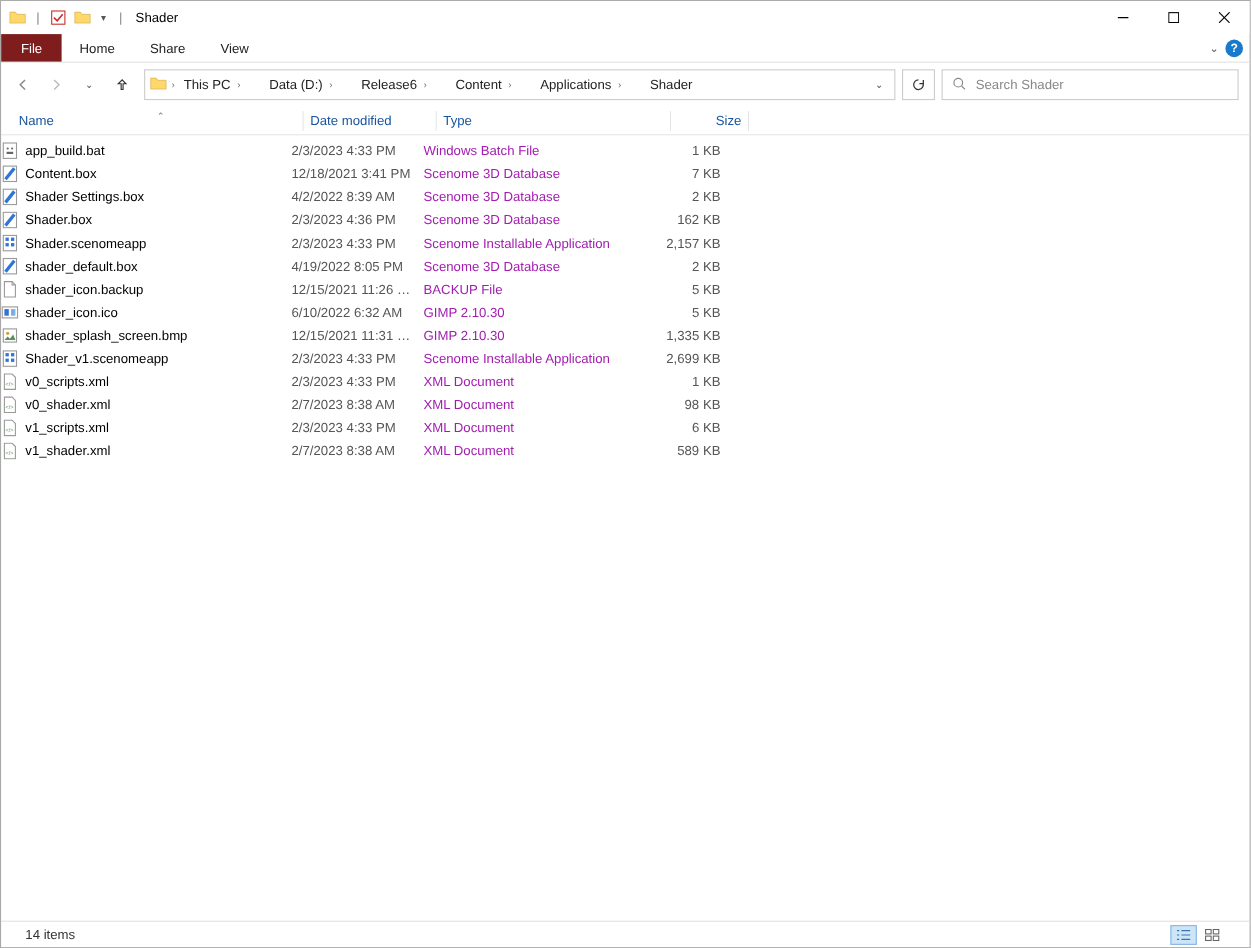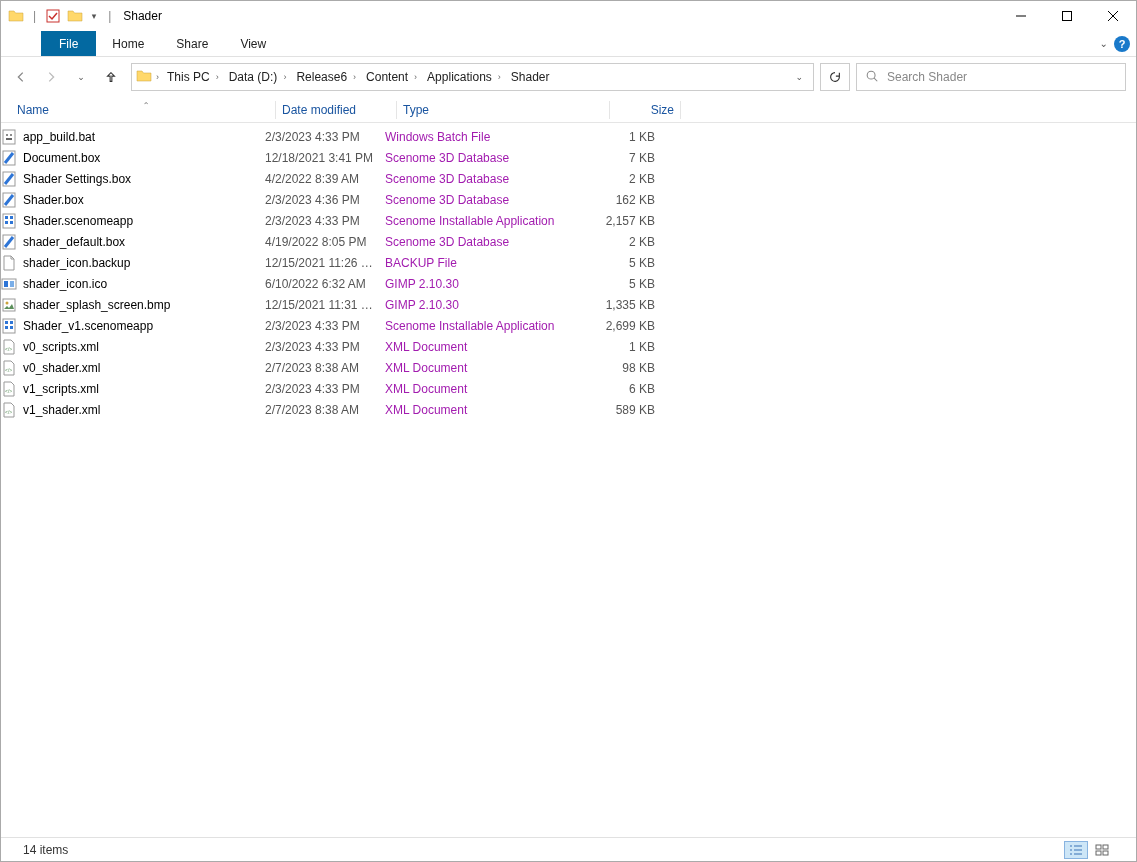--- a/index.html
+++ b/index.html
@@ -32,26 +32,25 @@
 
   
   .ribbon {
     height: 26px;
     display:flex;
     align-items:stretch;
     border-bottom:1px solid #e1e1e1;
     font-size: 12px;
   }
   .ribbon .file-tab {
-    background:#0369a1;
+    background:#7f1d1d;
     color:#fff;
     padding: 0 18px;
     display:flex;
     align-items:center;
-    margin-left:40px;
   }
   .ribbon .tab { padding:0 16px; display:flex; align-items:center; color:#222; }
   .ribbon-right { margin-left:auto; display:flex; align-items:center; gap:6px; padding-right:6px; }
   .ribbon-right .chev { color:#555; font-size:10px; }
   .help-badge {
     width:16px; height:16px; border-radius:50%; background:#1979ca; color:#fff;
     display:flex; align-items:center; justify-content:center; font-size:11px; font-weight:bold;
   }
 
   
@@ -59,21 +58,21 @@
     display:flex; align-items:center; gap:6px;
     padding: 6px 10px;
   }
   .nav-arrows { display:flex; align-items:center; gap:10px; padding-right:4px; }
   .nav-arrows .arbtn { width:20px; height:20px; display:flex; align-items:center; justify-content:center; color:#888; }
   .nav-arrows .arbtn.active { color:#333; }
   .addr-box {
     flex:1; height:28px; border:1px solid #ccc; display:flex; align-items:center;
     padding:0 4px; gap:4px;
   }
-  .crumbs { display:flex; align-items:center; gap:2px; overflow:hidden; }
+  .crumbs { display:flex; align-items:center; gap:18px; overflow:hidden; }
   .crumb { display:flex; align-items:center; gap:2px; padding:0 4px; white-space:nowrap; color:#222; }
   .crumb .csep { color:#666; font-size:9px; margin-left:4px; }
   .addr-drop { margin-left:auto; color:#555; padding:0 6px; font-size:9px; }
   .refresh-box { width:30px; height:28px; border:1px solid #ccc; display:flex; align-items:center; justify-content:center; color:#333; }
   .search-box {
     width:270px; height:28px; border:1px solid #ccc; display:flex; align-items:center; padding:0 8px; gap:8px; color:#777;
   }
   .search-box input {
     border:none; outline:none; flex:1; font-size:12px; color:#333;
   }
@@ -283,21 +282,21 @@
       <div class="cell-size">1 KB</div>
     </div>
     <div class="row">
       <div class="cell-name">
         <span class="ficon">
           <svg viewBox="0 0 16 16">
             <rect x="2" y="1" width="12" height="14" fill="#fff" stroke="#999"></rect>
             <path d="M4 13 L12 3" stroke="#2e75d6" stroke-width="3"></path>
           </svg>
         </span>
-        <span>Document.box</span>
+        <span>Content.box</span>
       </div>
       <div class="cell-date">12/18/2021 3:41 PM</div>
       <div class="cell-type">Scenome 3D Database</div>
       <div class="cell-size">7 KB</div>
     </div>
     <div class="row">
       <div class="cell-name">
         <span class="ficon">
           <svg viewBox="0 0 16 16">
             <rect x="2" y="1" width="12" height="14" fill="#fff" stroke="#999"></rect>

